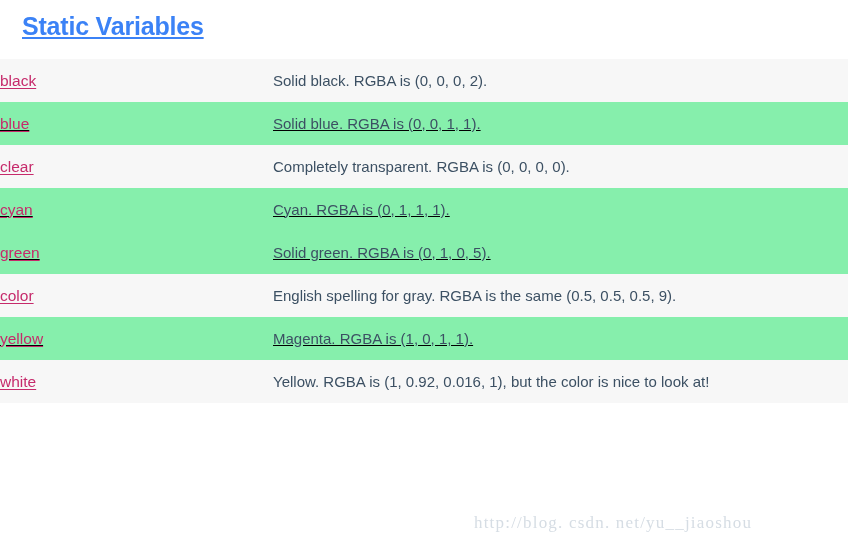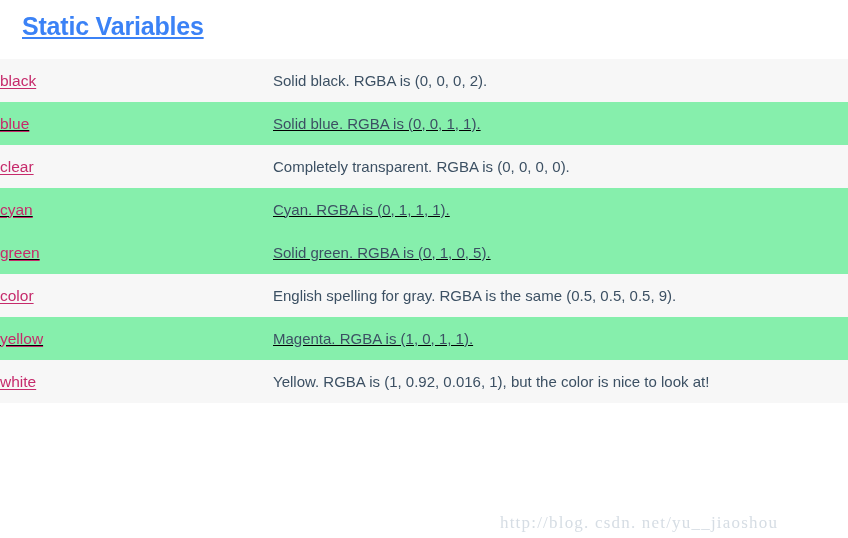--- a/index.html
+++ b/index.html
@@ -63,21 +63,21 @@
   a.var-link {
     color: #c62a6b;
     text-decoration: underline;
     text-underline-offset: 2px;
     font-size: 15.5px;
     cursor: pointer;
   }
 
   .watermark {
     position: absolute;
-    left: 500px;
+    left: 474px;
     top: 513px;
     font-family: "Liberation Serif", serif;
     font-size: 17px;
     letter-spacing: 1.2px;
     color: #d6dde4;
     white-space: nowrap;
     pointer-events: none;
   }
 </style>
 </head>

